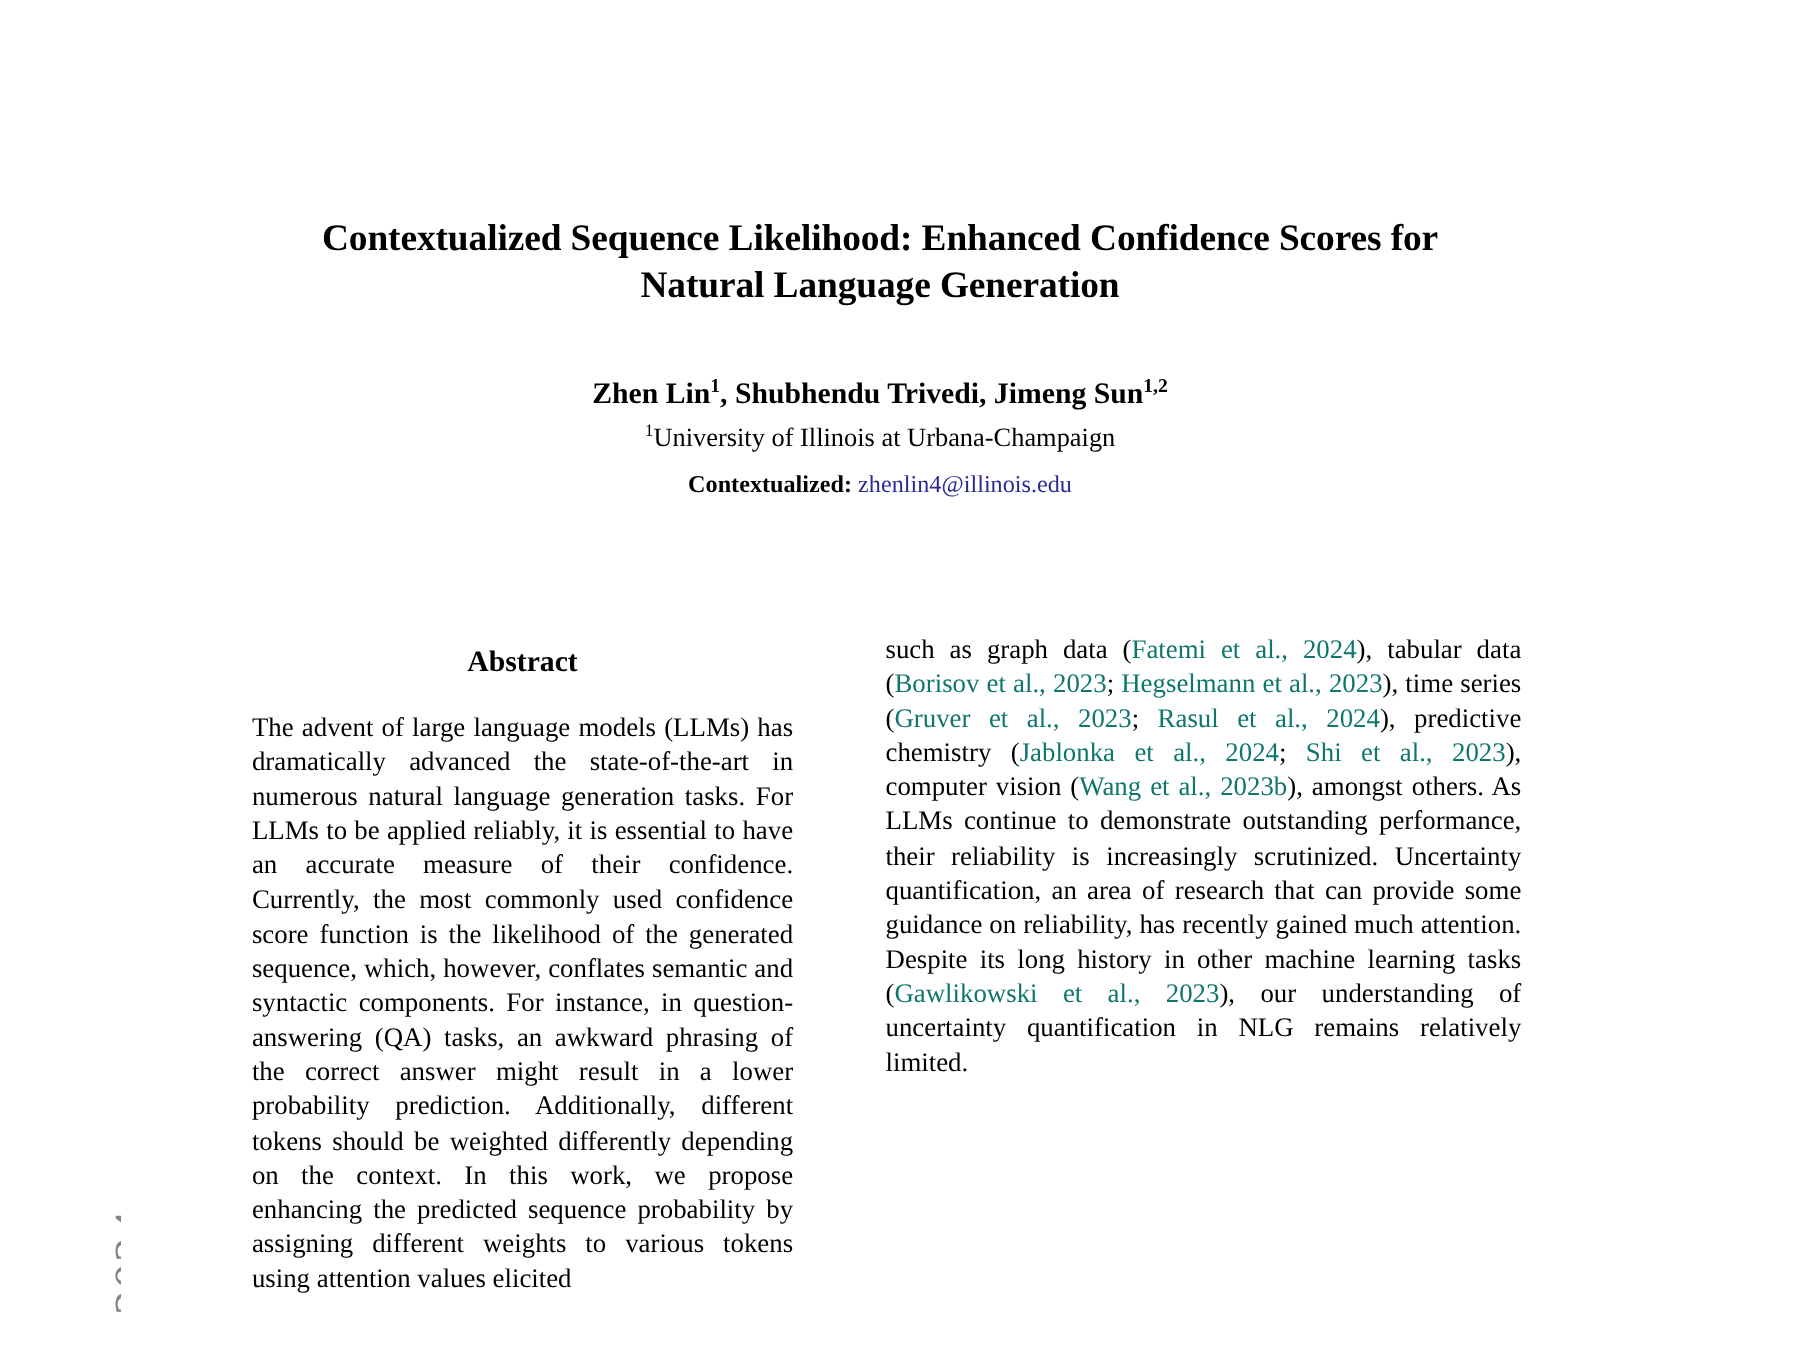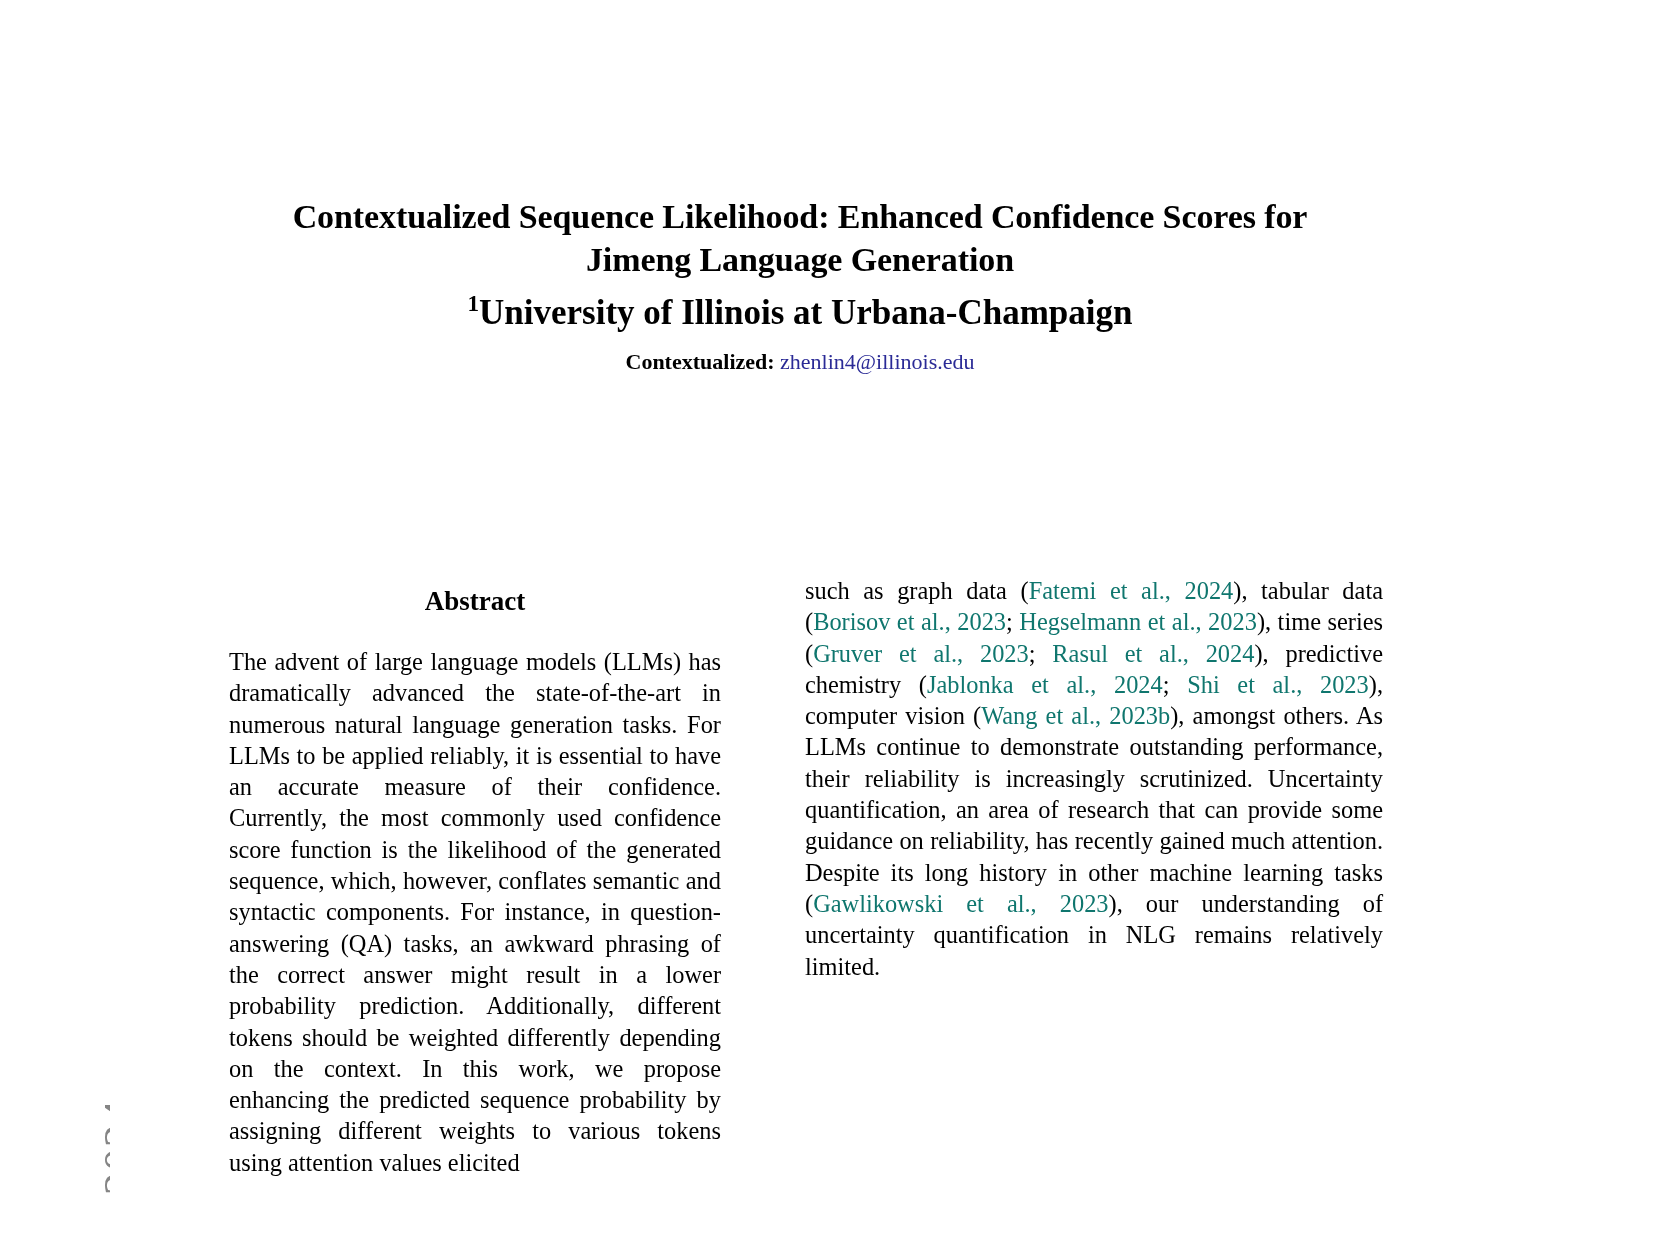--- a/index.html
+++ b/index.html
@@ -59,22 +59,22 @@
     letter-spacing: -0.1px;
     margin: 0;
   }
   #authors {
     margin-top: 58px;
     font-size: 27px;
     font-weight: bold;
     line-height: 1.3;
   }
   .affil {
-    font-size: 35px;
-    font-weight: bold;
+    font-size: 24px;
+    font-weight: normal;
     line-height: 1.42;
   }
   #affil-1 { margin-top: 6px; }
   #correspondence {
     margin-top: 12px;
     font-size: 22px;
   }
   #correspondence-label { font-weight: bold; }
   .sup {
     font-size: 0.66em;
@@ -135,23 +135,26 @@
 
   <div id="arxiv-stamp">
     <div id="arxiv-stamp-text">1  [cs.CL]  3 Jun 2024</div>
   </div>
 
   <div id="header">
 
     <h1 id="paper-title">
       <span>Contextualized Sequence Likelihood: Enhanced Confidence Scores for</span>
       <br>
-      <span>Jimeng Language Generation</span>
+      <span>Natural Language Generation</span>
     </h1>
 
+    <div id="authors">
+      <span>Zhen Lin</span><span class="sup">1</span><span>, </span><span>Shubhendu Trivedi</span><span>, </span><span>Jimeng Sun</span><span class="sup">1,2</span>
+    </div>
 
     <div class="affil" id="affil-1">
       <span class="sup">1</span><span>University of Illinois at Urbana-Champaign</span>
     </div>
 
 
     <div id="correspondence">
       <span id="correspondence-label">Contextualized:</span>
       <a class="email-link" href="#">zhenlin4@illinois.edu</a>
     </div>

